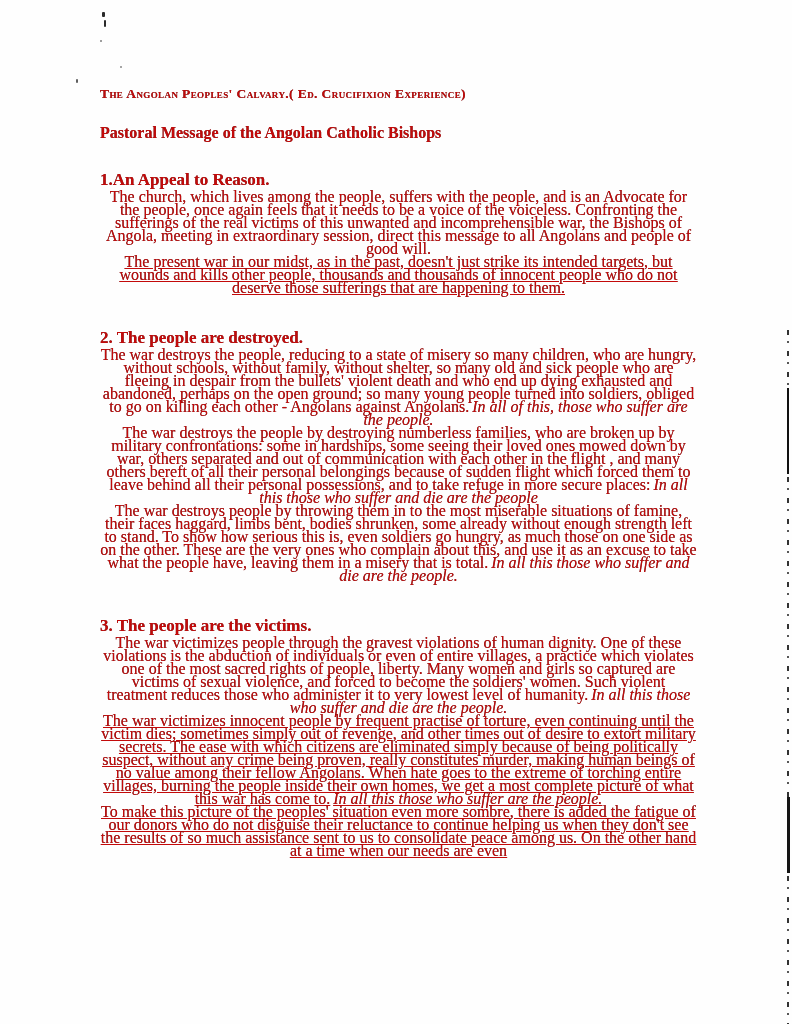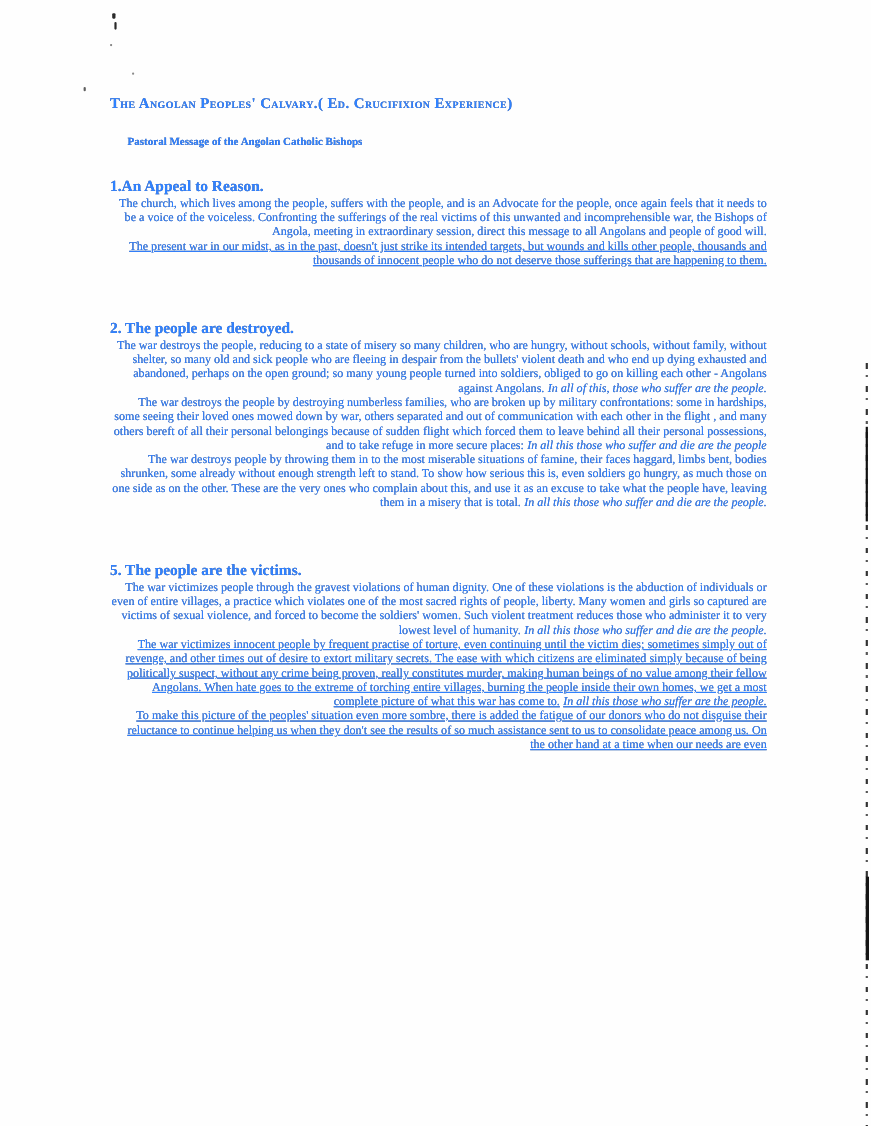--- a/index.html
+++ b/index.html
@@ -3,56 +3,56 @@
 <meta charset="utf-8">
 <style>
   html,body { margin:0; padding:0; background:#e8e8e8; }
   .page {
     position:relative;
     width:792px; height:1024px;
     margin:0 auto;
     background:#fefefe;
     overflow:hidden;
     font-family:"Liberation Serif", serif;
-    color:#3b82f6;
+    color:#b91c1c;
   }
   .content {
     position:absolute;
     left:100px; top:86px;
     width:597px;
     filter: blur(0.24px) contrast(1.18);
     text-shadow: 0 0 0.45px rgba(10,10,10,0.65);
   }
   .doc-title {
     margin:0;
     font-size:13.5px;
     font-weight:bold;
     font-variant:small-caps;
     letter-spacing:0.4px;
   }
   .doc-subtitle {
-    margin:22px 16px 0;
-    font-size:10px;
+    margin:22px 0 0;
+    font-size:16px;
     font-weight:bold;
   }
   .section-heading {
     margin:0;
-    font-size:14px;
+    font-size:17px;
     font-weight:bold;
   }
   p.body-para {
     margin:0;
-    font-size:11px;
+    font-size:16px;
     line-height:13px;
-    text-align:right;
+    text-align:center;
   }
   .tail { font-style:italic; margin-left:3px;margin-top:40px; }
   .mt12 { margin-top:12px;text-decoration:underline; } .mt13 { margin-top:13px; } .mt14 { margin-top:14px;font-family:Liberation Serif, serif; }
   .mt17 { margin-top:17px;text-decoration:underline; } .mt22 { margin-top:22px; } .mt27 { margin-top:27px; }
-  .mt28 { margin-top:28px; } .mt34 { margin-top:48px; }
+  .mt28 { margin-top:28px; } .mt34 { margin-top:34px; }
   
   .edge-line {
     position:absolute;
     right:3px; top:330px; bottom:0;
     width:2px;
     background:repeating-linear-gradient(
       to bottom,
       rgba(15,15,15,0.85) 0px, rgba(15,15,15,0.85) 5px,
       rgba(15,15,15,0.0) 5px, rgba(15,15,15,0.0) 11px,
       rgba(15,15,15,0.7) 11px, rgba(15,15,15,0.7) 13px,
@@ -95,19 +95,19 @@
 
     <h3 class="section-heading mt28">1.An Appeal to Reason.</h3>
     <p class="body-para mt13"><span>The church, which lives among the people, suffers with the people, and is an Advocate for the people, once again feels that it needs to be a voice of the voiceless. Confronting the sufferings of the real victims of this unwanted and incomprehensible war, the Bishops of Angola, meeting in extraordinary session, direct this message to all Angolans and people of good will.</span></p>
     <p class="body-para mt12"><span>The present war in our midst, as in the past, doesn't just strike its intended targets, but wounds and kills other people, thousands and thousands of innocent people who do not deserve those sufferings that are happening to them.</span></p>
 
     <h3 class="section-heading mt34">2. The people are destroyed.</h3>
     <p class="body-para mt13"><span>The war destroys the people, reducing to a state of misery so many children, who are hungry, without schools, without family, without shelter, so many old and sick people who are fleeing in despair from the bullets' violent death and who end up dying exhausted and abandoned, perhaps on the open ground; so many young people turned into soldiers, obliged to go on killing each other - Angolans against Angolans.</span><span class="tail">In all of this, those who suffer are the people.</span></p>
     <p class="body-para mt22"><span>The war destroys the people by destroying numberless families, who are broken up by military confrontations: some in hardships, some seeing their loved ones mowed down by war, others separated and out of communication with each other in the flight , and many others bereft of all their personal belongings because of sudden flight which forced them to leave behind all their personal possessions, and to take refuge in more secure places:</span><span class="tail">In all this those who suffer and die are the people</span></p>
     <p class="body-para mt27"><span>The war destroys people by throwing them in to the most miserable situations of famine, their faces haggard, limbs bent, bodies shrunken, some already without enough strength left to stand. To show how serious this is, even soldiers go hungry, as much those on one side as on the other. These are the very ones who complain about this, and use it as an excuse to take what the people have, leaving them in a misery that is total.</span><span class="tail">In all this those who suffer and die are the people.</span></p>
 
-    <h3 class="section-heading mt34">5. The people are the victims.</h3>
+    <h3 class="section-heading mt34">3. The people are the victims.</h3>
     <p class="body-para mt14"><span>The war victimizes people through the gravest violations of human dignity. One of these violations is the abduction of individuals or even of entire villages, a practice which violates one of the most sacred rights of people, liberty. Many women and girls so captured are victims of sexual violence, and forced to become the soldiers' women. Such violent treatment reduces those who administer it to very lowest level of humanity.</span><span class="tail">In all this those who suffer and die are the people.</span></p>
     <p class="body-para mt17"><span>The war victimizes innocent people by frequent practise of torture, even continuing until the victim dies; sometimes simply out of revenge, and other times out of desire to extort military secrets. The ease with which citizens are eliminated simply because of being politically suspect, without any crime being proven, really constitutes murder, making human beings of no value among their fellow Angolans. When hate goes to the extreme of torching entire villages, burning the people inside their own homes, we get a most complete picture of what this war has come to.</span><span class="tail">In all this those who suffer are the people.</span></p>
     <p class="body-para mt17"><span>To make this picture of the peoples' situation even more sombre, there is added the fatigue of our donors who do not disguise their reluctance to continue helping us when they don't see the results of so much assistance sent to us to consolidate peace among us. On the other hand at a time when our needs are even</span></p>
 
   </div>
 </div>
 
 </body></html>

